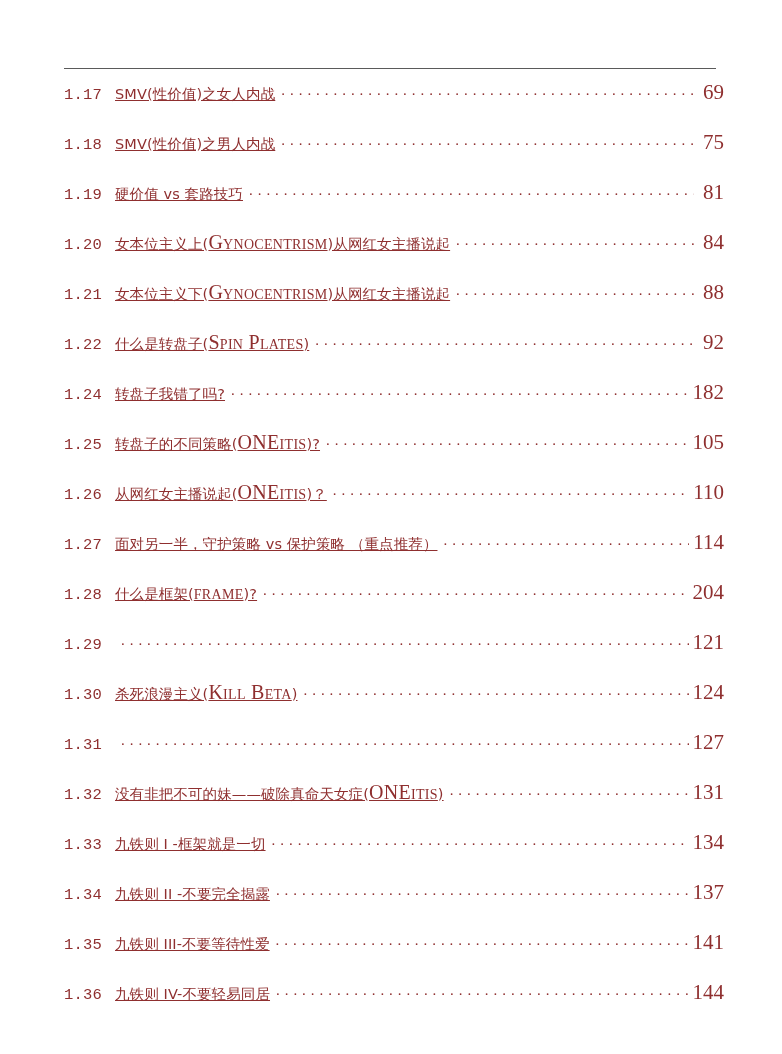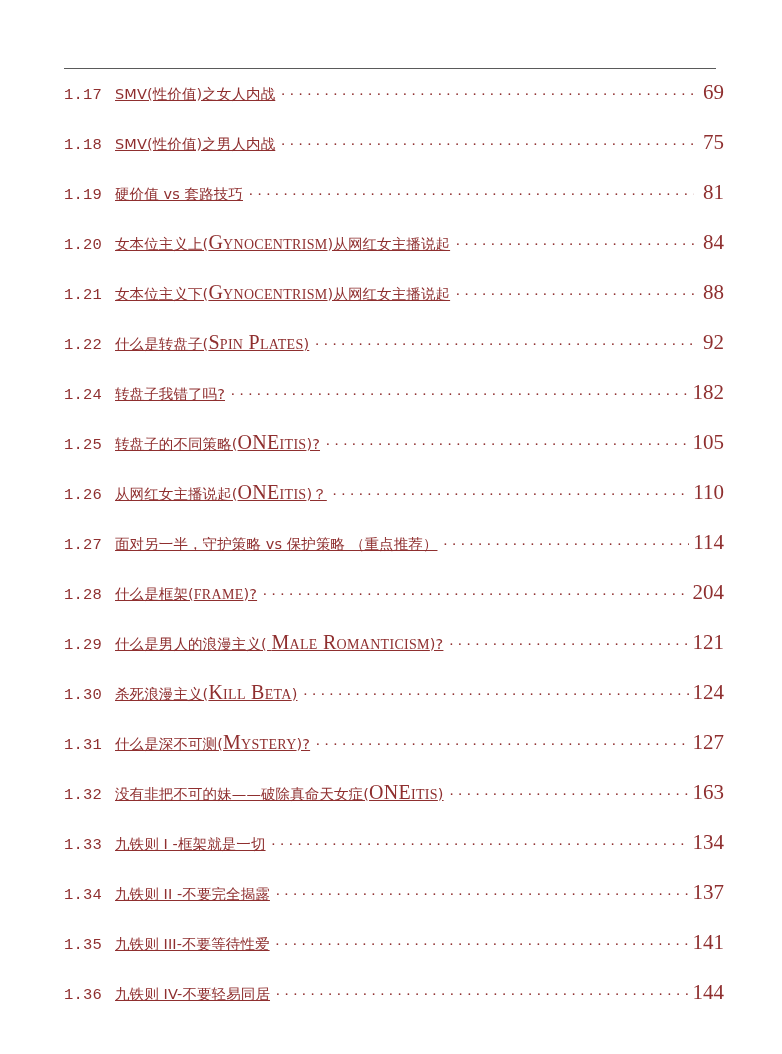--- a/index.html
+++ b/index.html
@@ -157,41 +157,39 @@
         <span class="pageno">114</span>
       </div>
       <div class="toc-entry">
         <span class="num">1.28</span>
         <span class="title"><span>什么是框架(</span><span class="sc">frame</span><span>)?</span></span>
         <span class="leader"></span>
         <span class="pageno">204</span>
       </div>
       <div class="toc-entry">
         <span class="num">1.29</span>
-        <span class="title"><span>什么是男人的浪漫主义( </span><span class="sc">Male Romanticism</span><span>)?</span></span>
         <span class="leader"></span>
         <span class="pageno">121</span>
       </div>
       <div class="toc-entry">
         <span class="num">1.30</span>
         <span class="title"><span>杀死浪漫主义(</span><span class="sc">Kill Beta</span><span>)</span></span>
         <span class="leader"></span>
         <span class="pageno">124</span>
       </div>
       <div class="toc-entry">
         <span class="num">1.31</span>
-        <span class="title"><span>什么是深不可测(</span><span class="sc">Mystery</span><span>)?</span></span>
         <span class="leader"></span>
         <span class="pageno">127</span>
       </div>
       <div class="toc-entry">
         <span class="num">1.32</span>
         <span class="title"><span>没有非把不可的妹——破除真命天女症(</span><span class="sc">ONEitis</span><span>)</span></span>
         <span class="leader"></span>
-        <span class="pageno">163</span>
+        <span class="pageno">131</span>
       </div>
       <div class="toc-entry">
         <span class="num">1.33</span>
         <span class="title"><span>九铁则 I -框架就是一切</span></span>
         <span class="leader"></span>
         <span class="pageno">134</span>
       </div>
       <div class="toc-entry">
         <span class="num">1.34</span>
         <span class="title"><span>九铁则 II -不要完全揭露</span></span>

